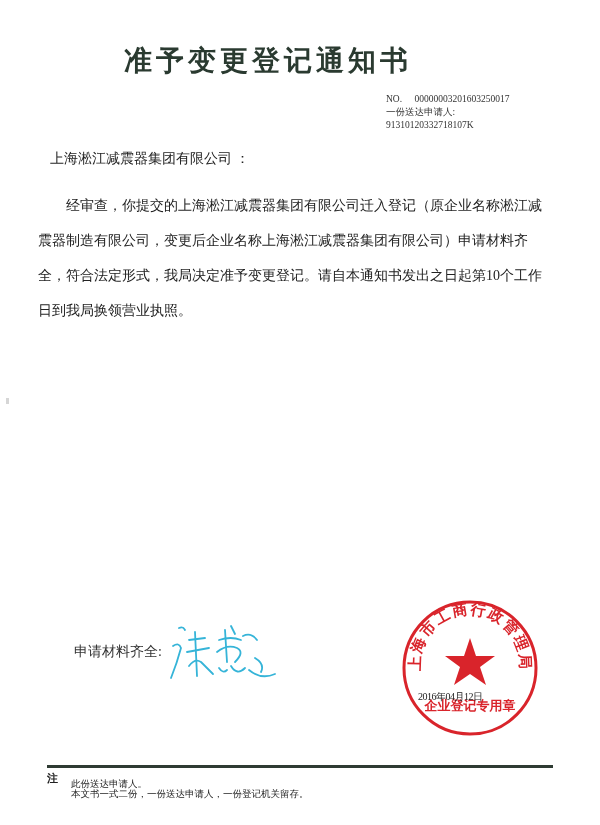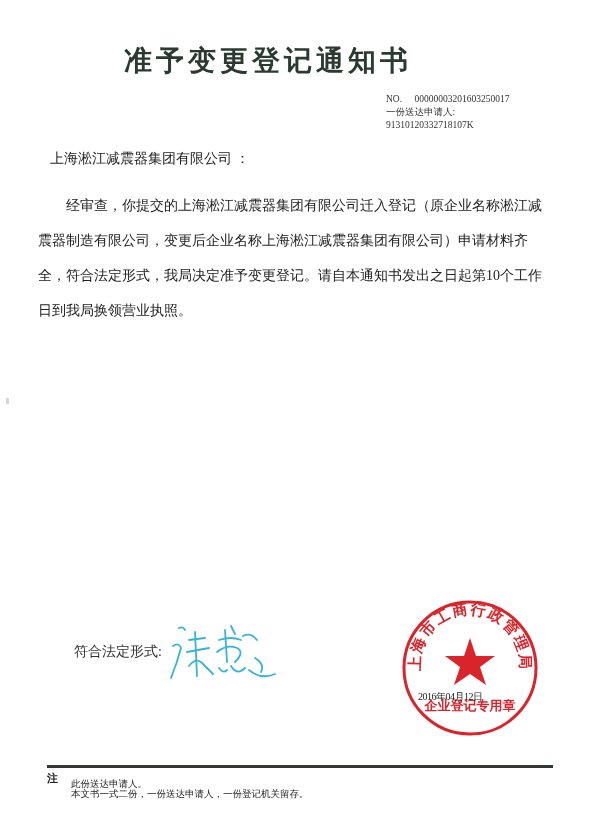--- a/index.html
+++ b/index.html
@@ -41,21 +41,21 @@
   <div>一份送达申请人:</div>
   <div>91310120332718107K</div>
 </div>
 
 <div class="addressee">上海淞江减震器集团有限公司 ：</div>
 
 <div class="body-text">经审查，你提交的上海淞江减震器集团有限公司迁入登记（原企业名称淞江减震器制造有限公司，变更后企业名称上海淞江减震器集团有限公司）申请材料齐全，符合法定形式，我局决定准予变更登记。请自本通知书发出之日起第10个工作日到我局换领营业执照。</div>
 
 <div class="speck"></div>
 
-<div class="registrar">符合法定形式:</div>
+<div class="registrar">申请材料齐全:</div>
 
 <svg class="signature" viewBox="0 0 140 70">
   <g fill="none" stroke="#35b4d8" stroke-width="1.8" stroke-linecap="round" stroke-linejoin="round">
     <path d="M14 10 Q18 8 20 12"></path>
     <path d="M8 28 Q14 24 16 30 Q12 45 6 60"></path>
     <path d="M24 22 L40 20"></path>
     <path d="M30 14 L32 58"></path>
     <path d="M22 34 L44 30"></path>
     <path d="M24 48 Q30 40 36 44 Q42 50 48 56"></path>
     <path d="M60 12 L62 44"></path>

